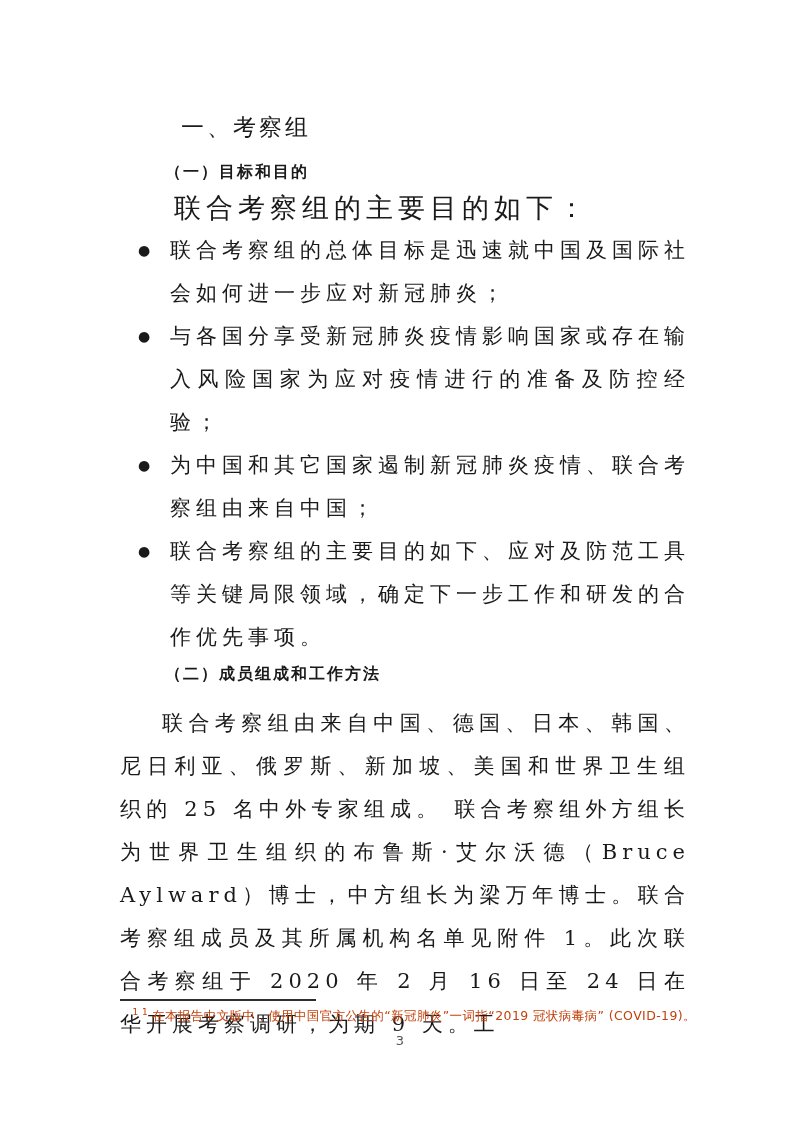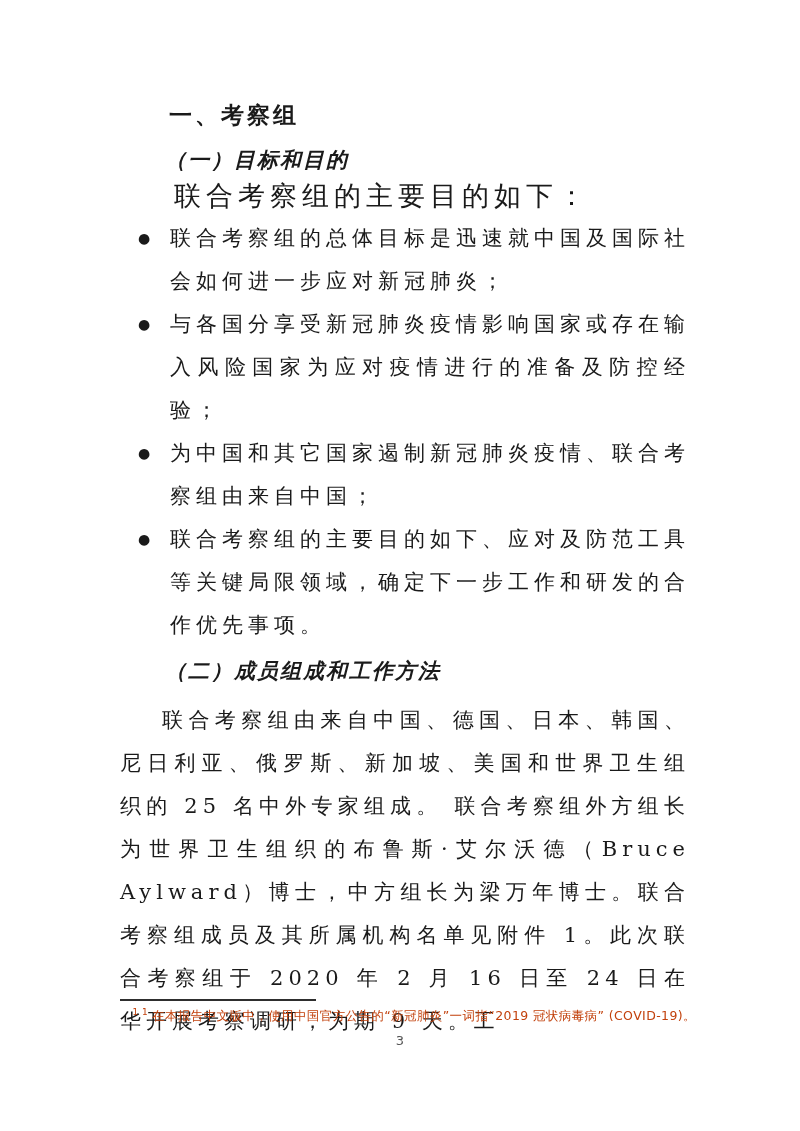--- a/index.html
+++ b/index.html
@@ -17,34 +17,33 @@
     color: #1a1a1a;
   }
   .content {
     position: absolute;
     left: 120px;
     top: 96px;
     width: 570px;
   }
   .section-title {
     font-size: 23px;
-    font-weight: bold;
+    font-weight: normal;
     letter-spacing: 3px;
     padding-left: 45px;
     line-height: 30px;
-    margin: 4px;
+    margin: 16px;
   }
   .sub-heading {
-    font-size: 21px;
+    font-size: 16px;
     font-weight: bold;
     letter-spacing: 2px;
     padding-left: 45px;
     line-height: 28px;
     margin: 16px 0 0 0;
-    font-style: italic;
   }
   .body-para {
     font-size: 21px;
     line-height: 43px;
     letter-spacing: 5px;
     text-align: justify;
     text-justify: inter-character;
     text-indent: 2em;
     margin: 8px 0 0 0;
   }
@@ -78,21 +77,21 @@
     font-size: 14px;
     line-height: 43px;
     letter-spacing: 0;
   }
   .bullet-text {
     flex: 1;
     text-align: justify;
     text-justify: inter-character;
   }
   .members-heading {
-    margin-top: 10px;
+    margin-top: 1px;
   }
   .members-para {
     margin-top: 14px;
   }
   .footnote-block {
     position: absolute;
     left: 120px;
     top: 999px;
     width: 576px;
   }

